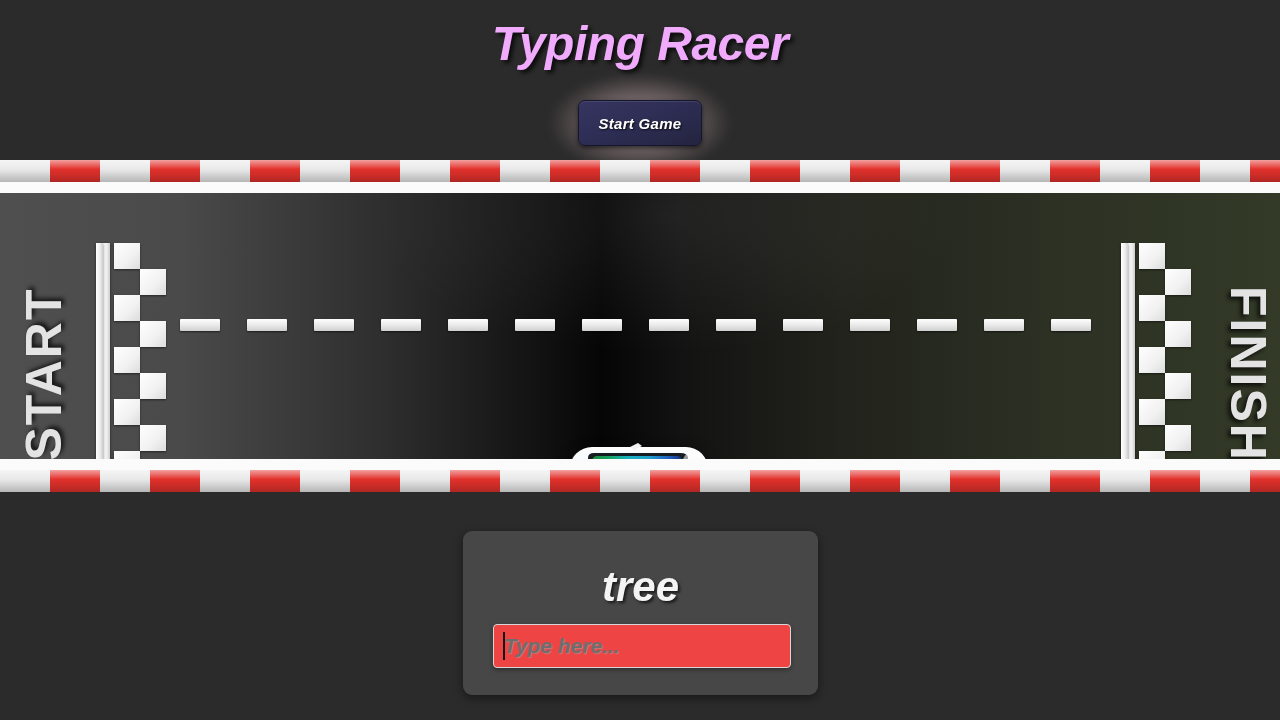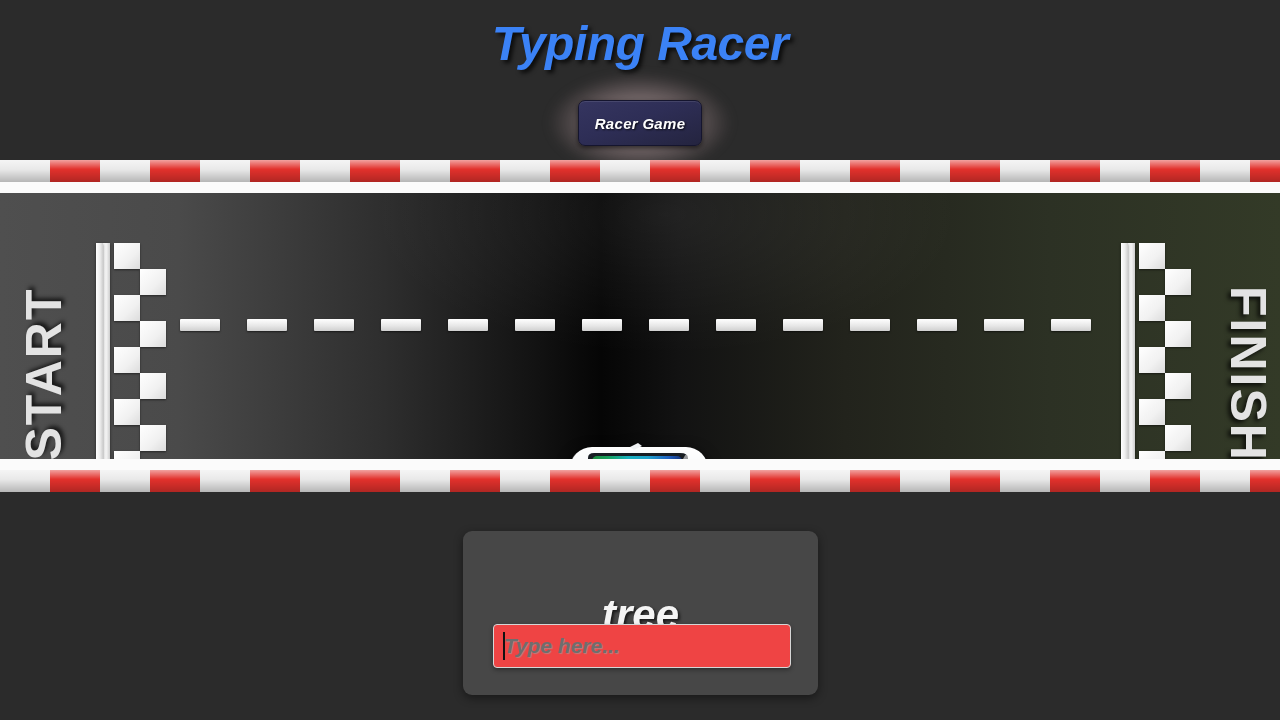--- a/index.html
+++ b/index.html
@@ -12,21 +12,21 @@
 
   #stage { position: relative; width: 1280px; height: 720px; background: #2b2b2b; }
 
   
   .title {
     position: absolute; top: 16px; left: 0; width: 1280px;
     text-align: center;
     font-family: "Liberation Sans", sans-serif;
     font-size: 48px; font-weight: bold; font-style: italic;
     letter-spacing: -0.5px;
-    color: #3b82f6;
+    color: #f0abfc;
     text-shadow: 3px 3px 4px rgba(0,0,0,0.75);
   }
 
   
   .start-wrap {
     position: absolute; left: 578px; top: 100px; width: 124px; height: 46px;
   }
   .start-glow {
     position: absolute; left: -28px; top: -26px; width: 180px; height: 98px;
     border-radius: 50%;
@@ -151,21 +151,20 @@
     background: #474747;
     border-radius: 9px;
     box-shadow: 0 3px 10px rgba(0,0,0,0.45);
   }
   .word {
     position: absolute; left: 0; top: 32px; width: 355px; text-align: center;
     font-family: "Liberation Sans", sans-serif;
     font-size: 42px; font-weight: bold; font-style: italic;
     color: #f4f4f4;
     text-shadow: 2px 2px 3px rgba(0,0,0,0.65);
-    margin-top: 28px;
   }
   .type-input {
     position: absolute; left: 30px; top: 93px; width: 298px; height: 44px;
     border: 1px solid #d6d6d6;
     border-radius: 4px;
     background: #ef4444;
     padding: 0 8px 0 10px;
     font-family: "Liberation Sans", sans-serif;
     font-size: 21px; font-weight: bold; font-style: italic;
     color: #2c2c2c;
@@ -183,21 +182,21 @@
 </style>
 </head>
 <body>
 
 <div id="stage">
 
   <div class="title">Typing Racer</div>
 
   <div class="start-wrap">
     <div class="start-glow"></div>
-    <button class="start-btn">Racer Game</button>
+    <button class="start-btn">Start Game</button>
   </div>
 
   <div class="track">
 
     <div class="stripe-band stripe-top"></div>
     <div class="white-line white-top"></div>
 
     <div class="road">
 
       <div class="dashes" id="dashes">

